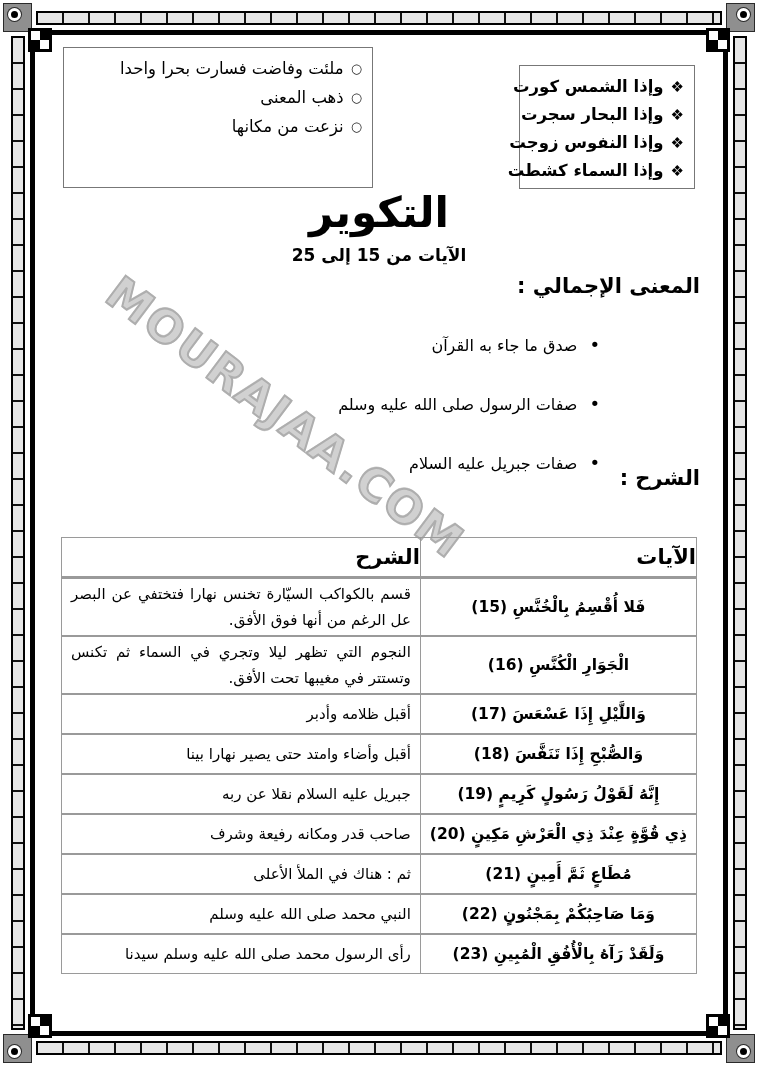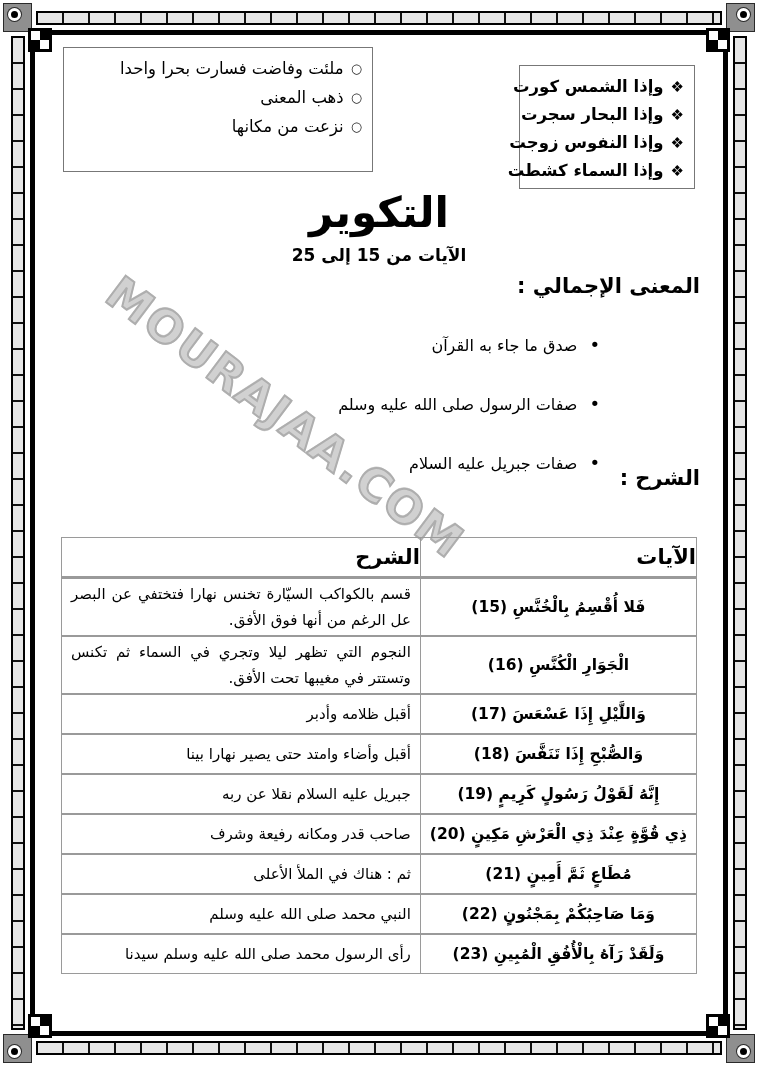--- a/index.html
+++ b/index.html
@@ -33,21 +33,21 @@
   .corner .chk  { position:absolute; width:24px; height:24px; border:3px solid #000;
                   background:conic-gradient(#000 25%, #fff 0 50%, #000 0 75%, #fff 0); }
   .corner.tl { left:2px; top:2px; }      .corner.tl .sq{left:1px;top:1px;} .corner.tl .dot{left:6px;top:6px;} .corner.tl .chk{left:26px;top:26px;}
   .corner.tr { right:2px; top:2px; }     .corner.tr .sq{right:1px;top:1px;} .corner.tr .dot{right:6px;top:6px;} .corner.tr .chk{right:26px;top:26px;}
   .corner.bl { left:2px; bottom:2px; }   .corner.bl .sq{left:1px;bottom:1px;} .corner.bl .dot{left:6px;bottom:6px;} .corner.bl .chk{left:26px;bottom:26px;}
   .corner.br { right:2px; bottom:2px; }  .corner.br .sq{right:1px;bottom:1px;} .corner.br .dot{right:6px;bottom:6px;} .corner.br .chk{right:26px;bottom:26px;}
 
   
   .topbox { position:absolute; border:1px solid #777; background:#fff; padding:7px 10px; }
   .box-verses  { right:63px;  top:45px; width:176px; height:124px;margin-top:20px; }
-  .box-answers { left:63px;   top:47px; width:310px; height:125px; }
+  .box-answers { left:63px;   top:47px; width:310px; height:141px; }
   .topbox ul { list-style:none; }
   .box-verses li { font-weight:bold; font-size:16.5px; line-height:28px; white-space:nowrap; }
   .box-answers li { font-size:16.5px; line-height:28px; white-space:nowrap; }
   .mark { display:inline-block; margin-left:7px; }
   .box-verses .mark { font-size:15px; }
   .box-answers .mark { font-size:13px; color:#222; transform:translateY(-1px); }
 
   
   .surah-title { position:absolute; left:0; right:0; top:188px; text-align:center;
                  font-size:42px; font-weight:bold; letter-spacing:1px;

